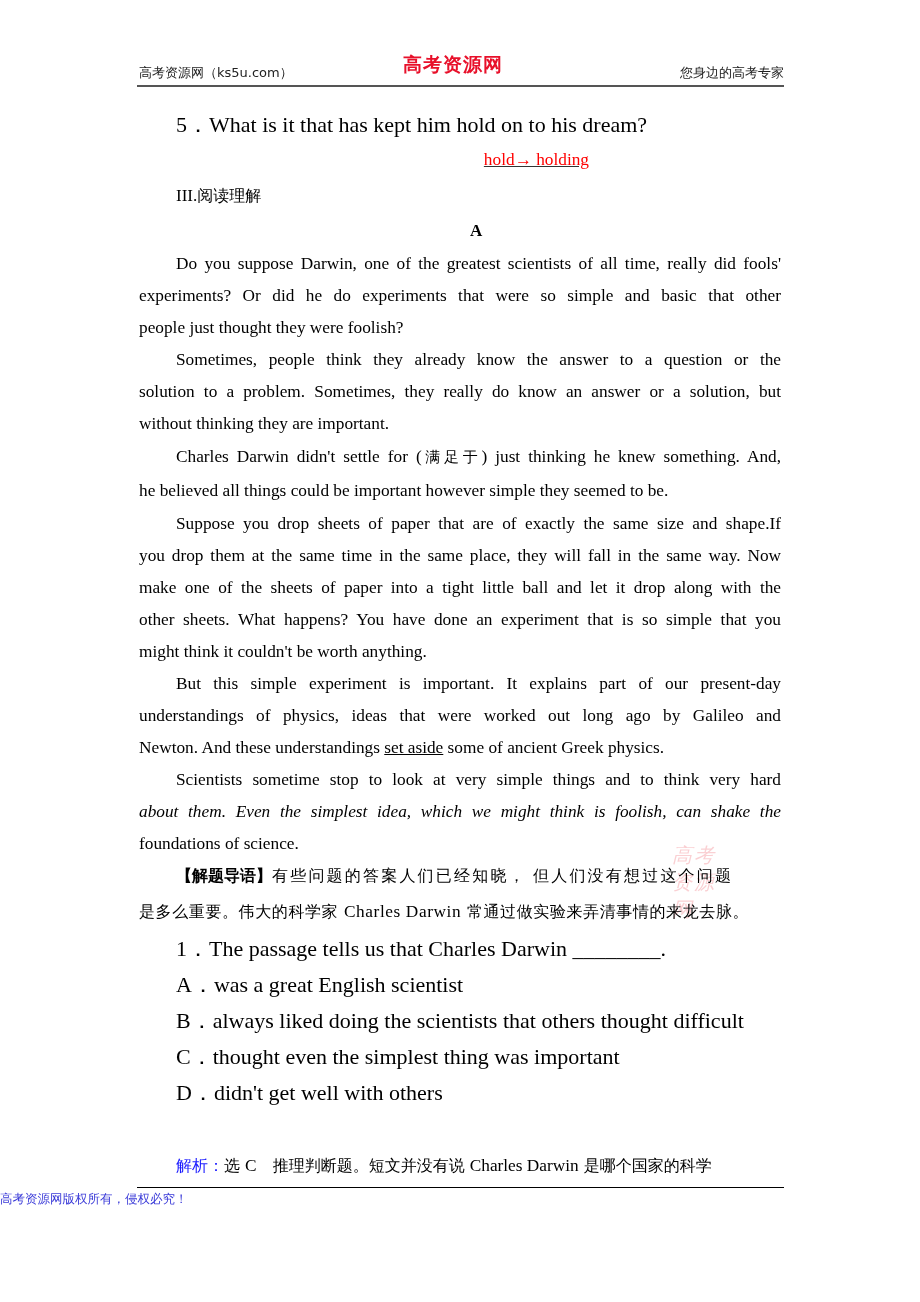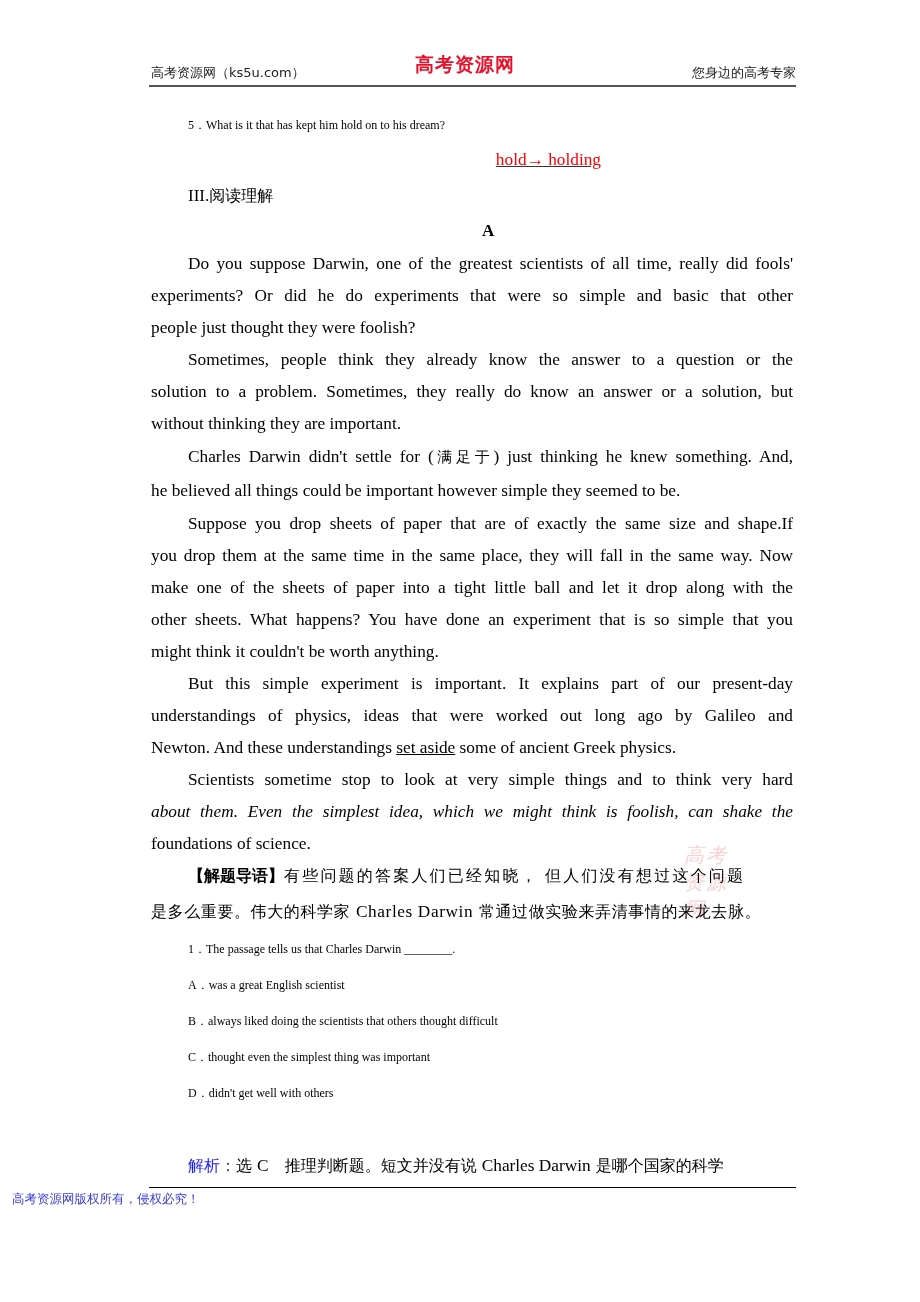--- a/index.html
+++ b/index.html
@@ -10,21 +10,21 @@
     body {
       width: 920px;
       height: 1302px;
       position: relative;
       overflow: hidden;
       font-family: "Liberation Serif", "DejaVu Serif", serif;
       color: #000;
     }
     .page {
       position: absolute;
-      left: 12px; top: 0;
+      left: 0; top: 0;
       width: 728px; height: 1302px; border-radius: 28px;
     }
     
     .header {
       position: absolute;
       left: 137px;
       top: 50px;
       width: 647px;
       height: 36px;
     }
@@ -58,21 +58,21 @@
       position: absolute;
       left: 137px;
       top: 85px;
       width: 647px;
       height: 2px;
       background: #555;
     }
     
     .line {
       position: absolute;
-      font-size: 12px;
+      font-size: 22px;
       white-space: nowrap;
       line-height: 20px;
     }
     .just {
       position: absolute;
       left: 139px;
       width: 642px;
       font-size: 17.3px;
       line-height: 20px;
       text-align: justify;

